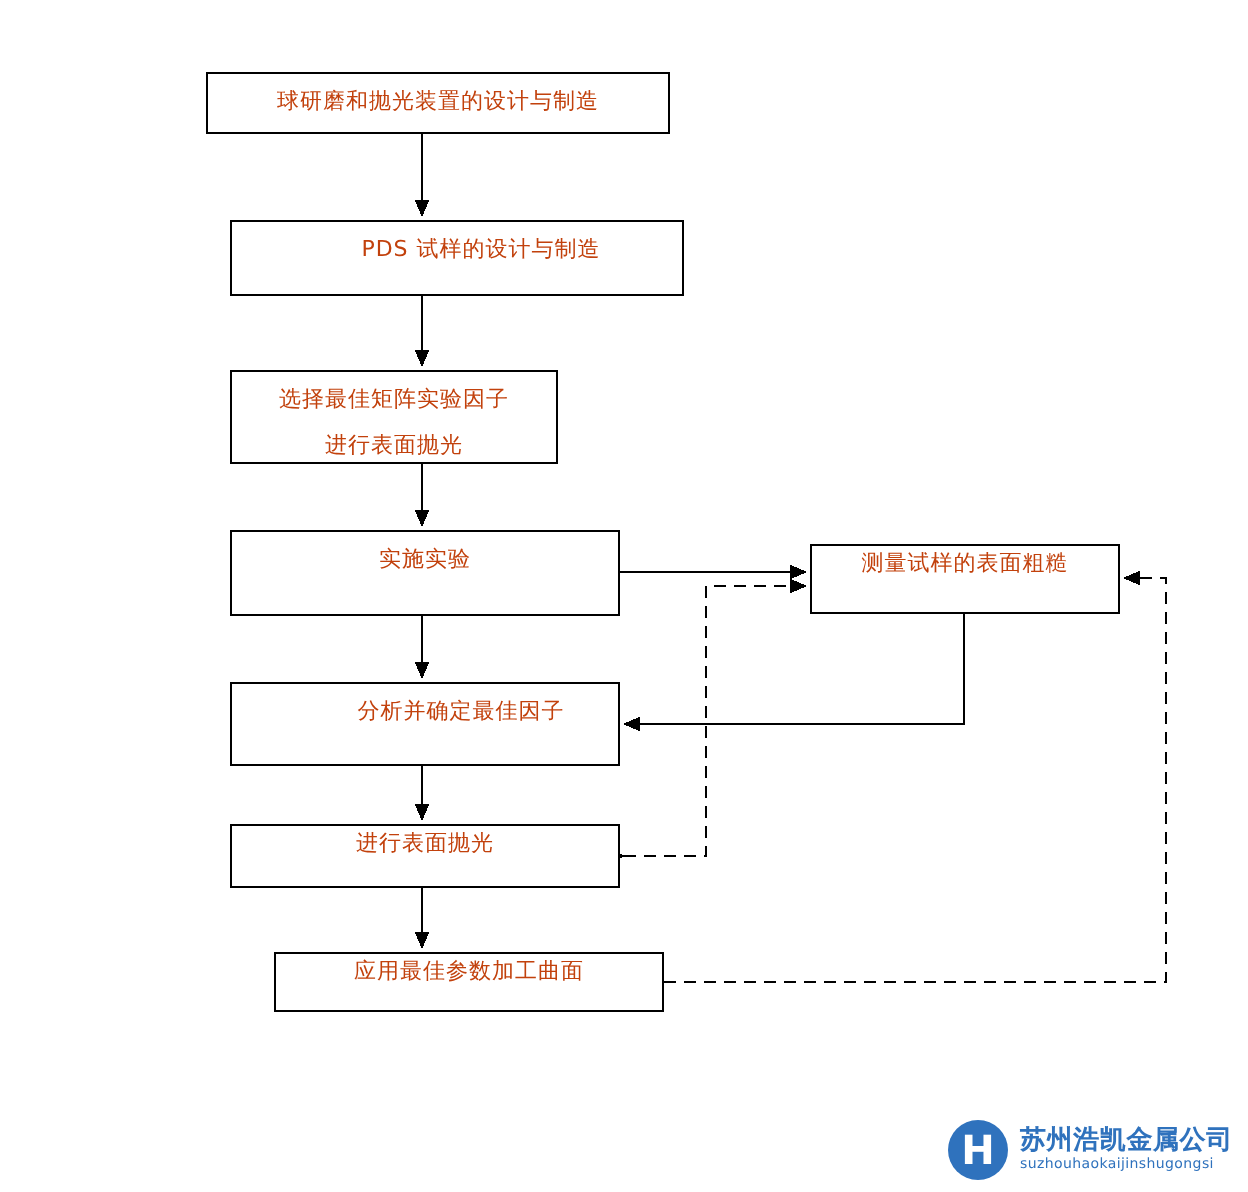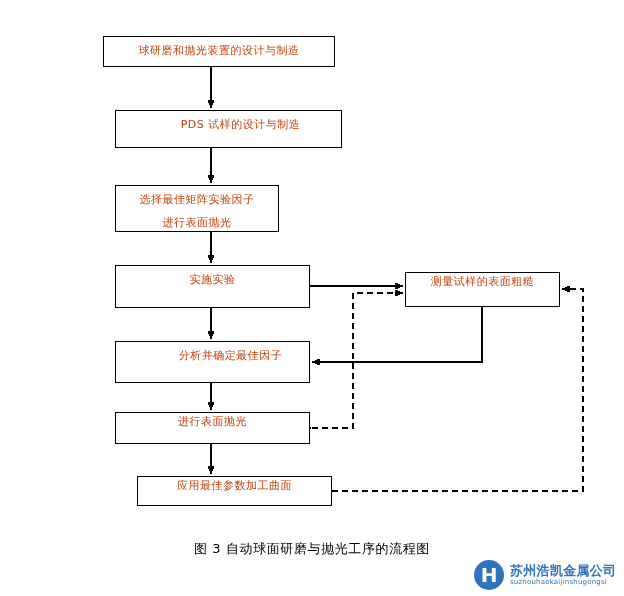--- a/index.html
+++ b/index.html
@@ -170,21 +170,20 @@
   </div>
 
   <div class="node-box center-v" style="left:115px; top:476px; width:195px; height:30px;margin-left:22px;">
     <span class="node-label">应用最佳参数加工曲面</span>
   </div>
 
   <div class="node-box center-v" style="left:405px; top:272px; width:155px; height:35px;">
     <span class="node-label">测量试样的表面粗糙</span>
   </div>
 
-  <div id="caption">图 3 自动球面研磨与抛光工序的流程图</div>
 
   <div id="watermark">
     <div class="wm-mark">H</div>
     <div class="wm-text">
       <div class="wm-title">苏州浩凯金属公司</div>
       <div class="wm-sub">suzhouhaokaijinshugongsi</div>
     </div>
   </div>
 
 </div>

